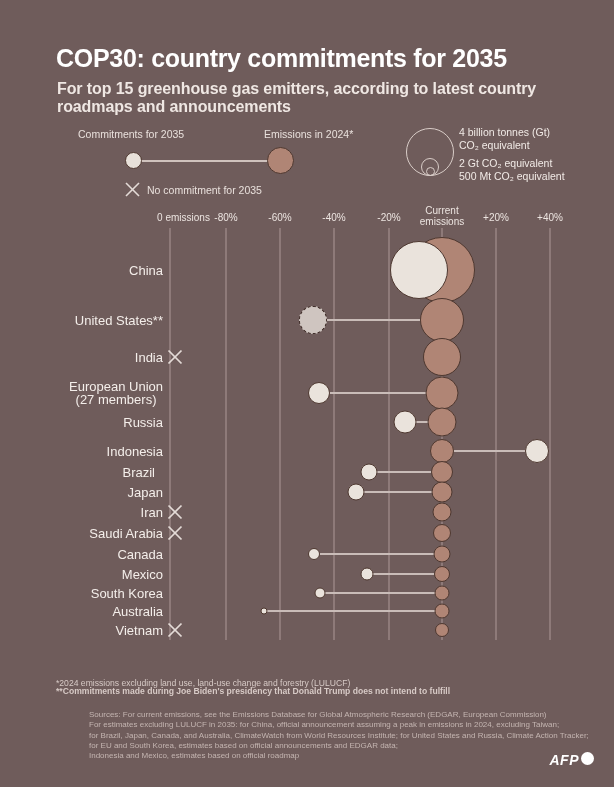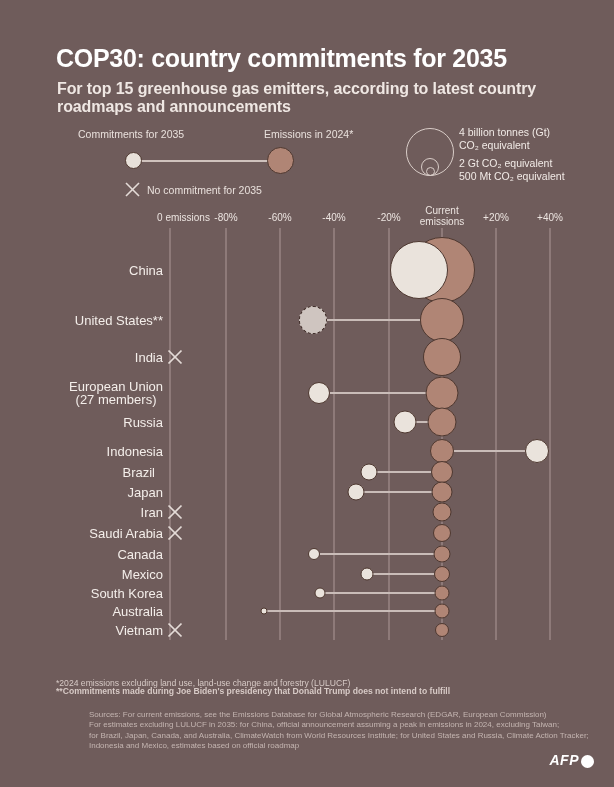--- a/index.html
+++ b/index.html
@@ -92,21 +92,21 @@
     position:absolute;left:56px;font-size:8.6px;line-height:11px;color:#d7cac6;
   }
   .fn1{top:678px;}
   .fn2{top:686px;font-weight:bold;}
   .src{
     position:absolute;left:56px;top:710px;font-size:8px;line-height:10.3px;color:#c4b5b1;margin-left:33px;
   }
   .afp{
     position:absolute;right:20px;top:752px;
     font-size:14px;font-weight:bold;font-style:italic;color:#ffffff;
-    letter-spacing:0.5px;display:flex;align-items:flex-end;gap:2px;
+    letter-spacing:0.5px;display:flex;align-items:flex-start;gap:2px;
   }
   .afp-dot{width:13px;height:13px;border-radius:50%;background:#ffffff;display:inline-block;}
 </style>
 </head>
 <body>
 
 <div class="wrap">
 
   <div class="title">COP30: country commitments for 2035</div>
   <div class="subtitle">For top 15 greenhouse gas emitters, according to latest country roadmaps and announcements</div>
@@ -262,20 +262,21 @@
         <div class="dot emis" style="width: 14px; height: 14px; left: 442px; top: 425px;"></div>
       </div>
   </div>
 
   <div class="fn fn1">*2024 emissions excluding land use, land-use change and forestry (LULUCF)</div>
   <div class="fn fn2">**Commitments made during Joe Biden's presidency that Donald Trump does not intend to fulfill</div>
   <div class="src" id="sources">
       <div>Sources: For current emissions, see the Emissions Database for Global Atmospheric Research (EDGAR, European Commission)</div>
       <div>For estimates excluding LULUCF in 2035: for China, official announcement assuming a peak in emissions in 2024, excluding Taiwan;</div>
       <div>for Brazil, Japan, Canada, and Australia, ClimateWatch from World Resources Institute; for United States and Russia, Climate Action Tracker;</div>
+      <div>for EU and South Korea, estimates based on official announcements and EDGAR data;</div>
       <div>Indonesia and Mexico, estimates based on official roadmap</div>
     </div>
   <div class="afp">
     <span>AFP</span>
     <span class="afp-dot"></span>
   </div>
 
 </div>
 
 </body></html>

